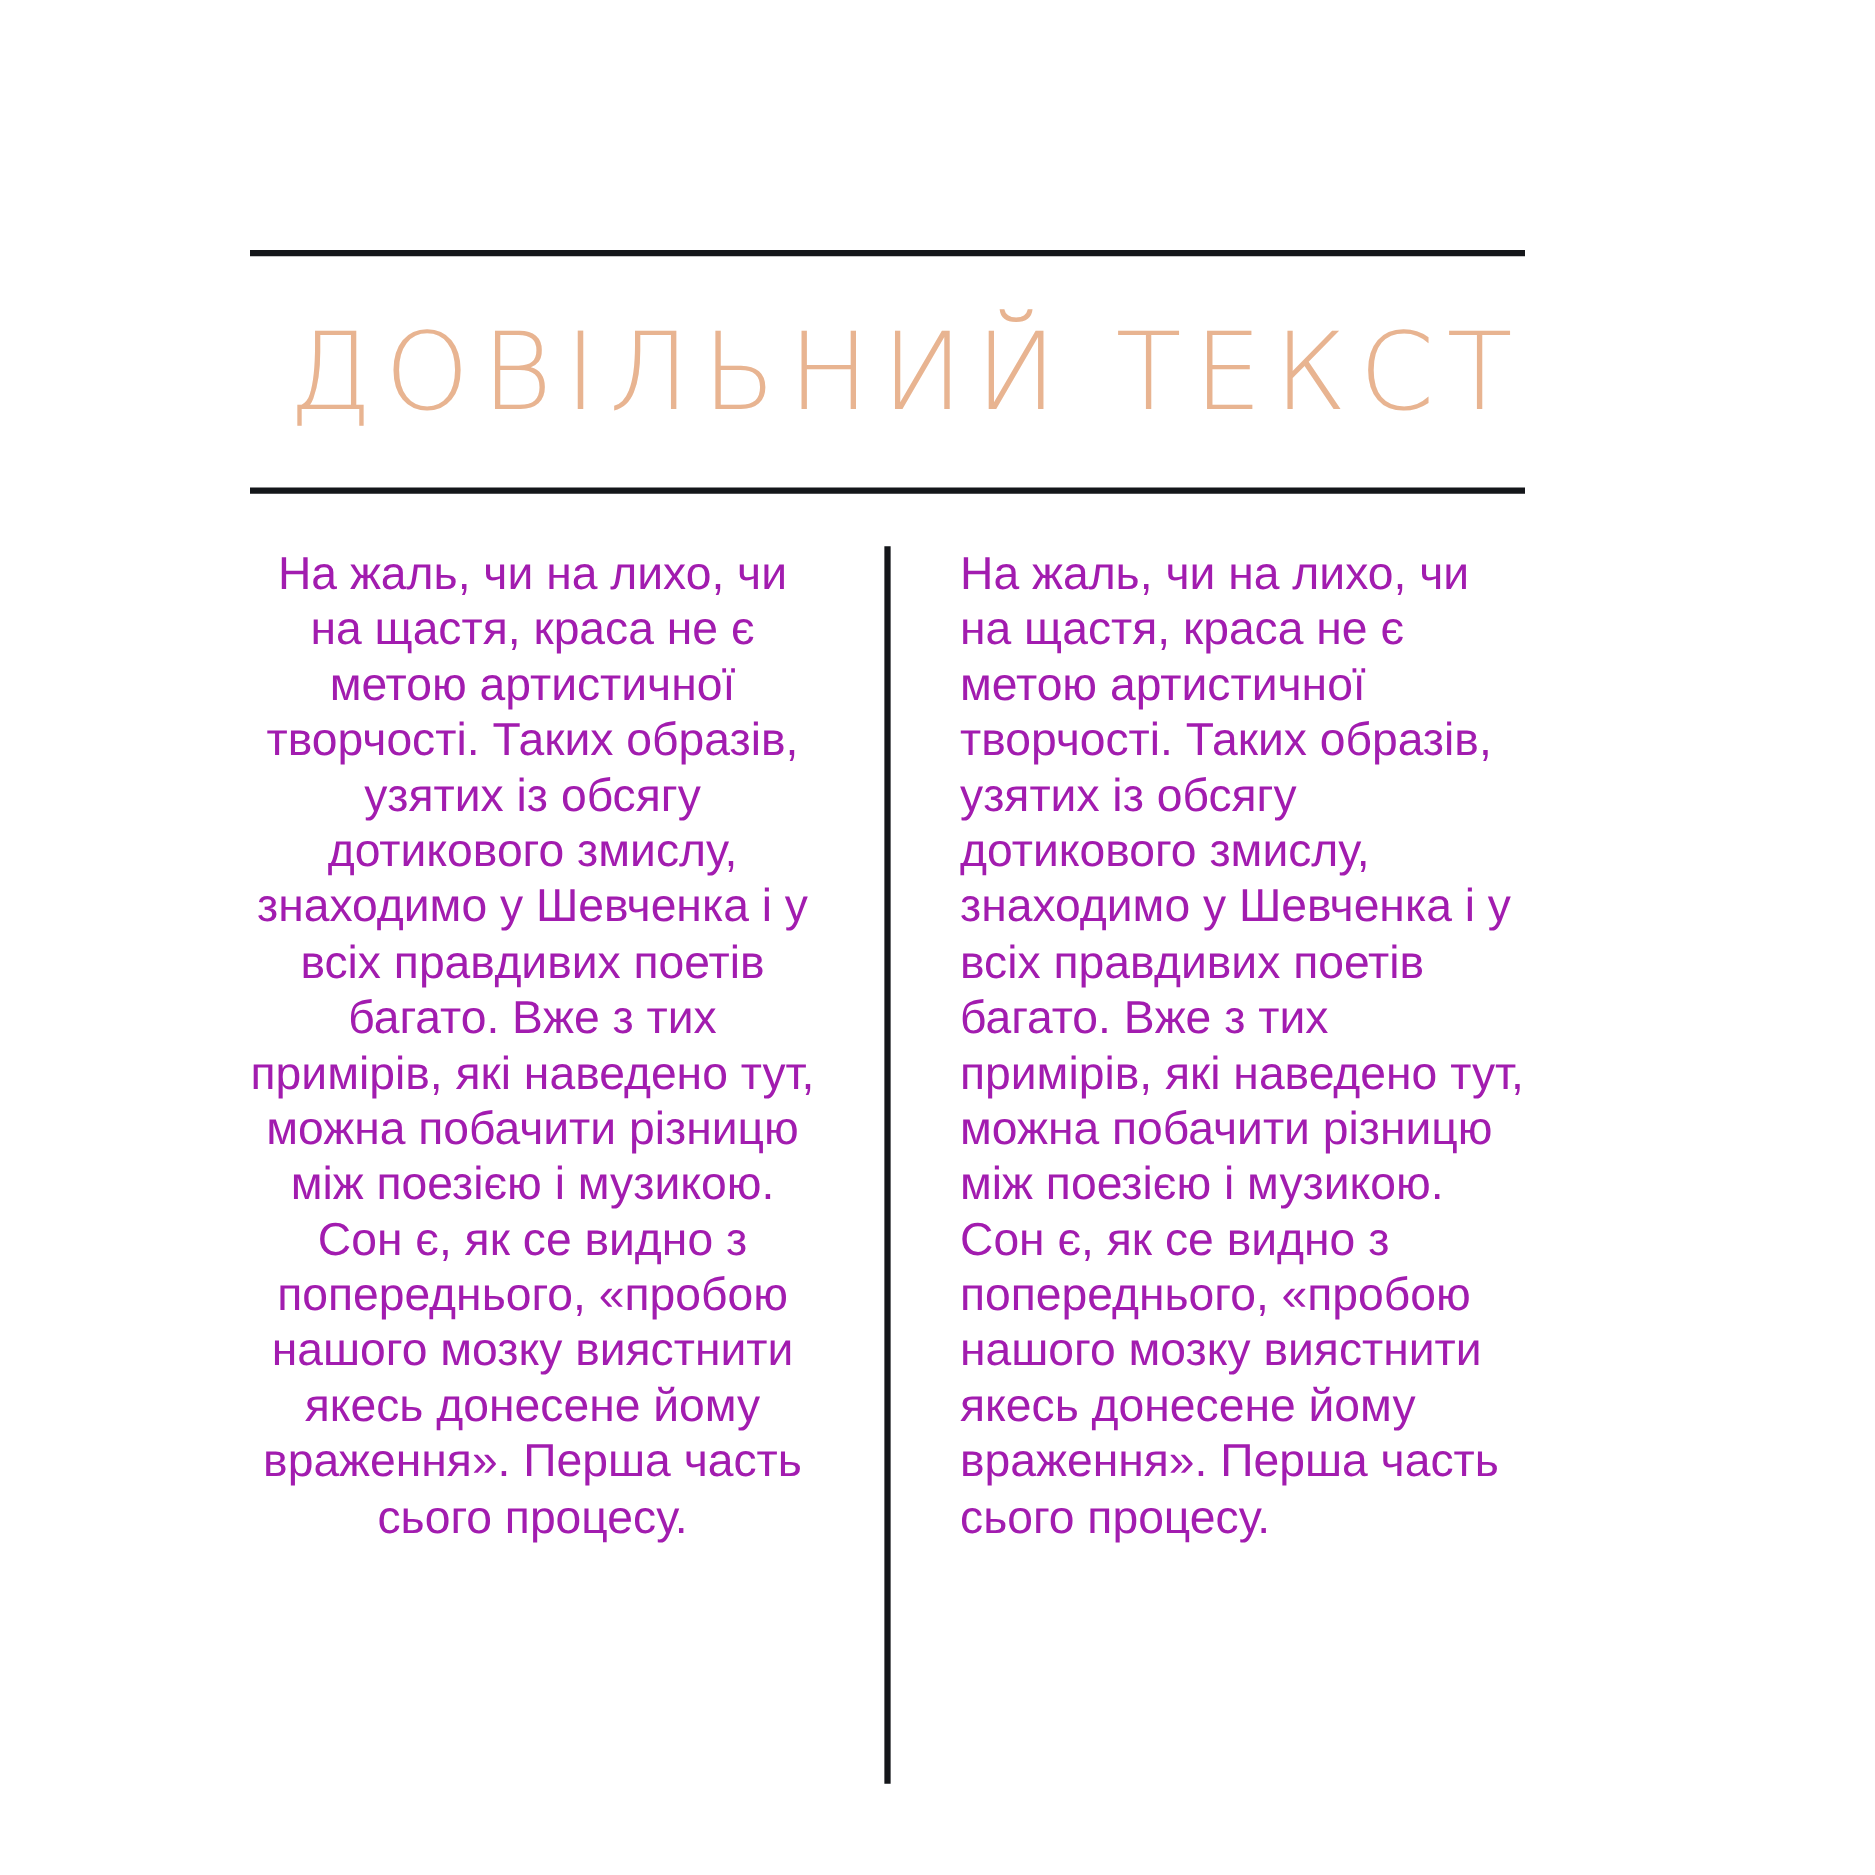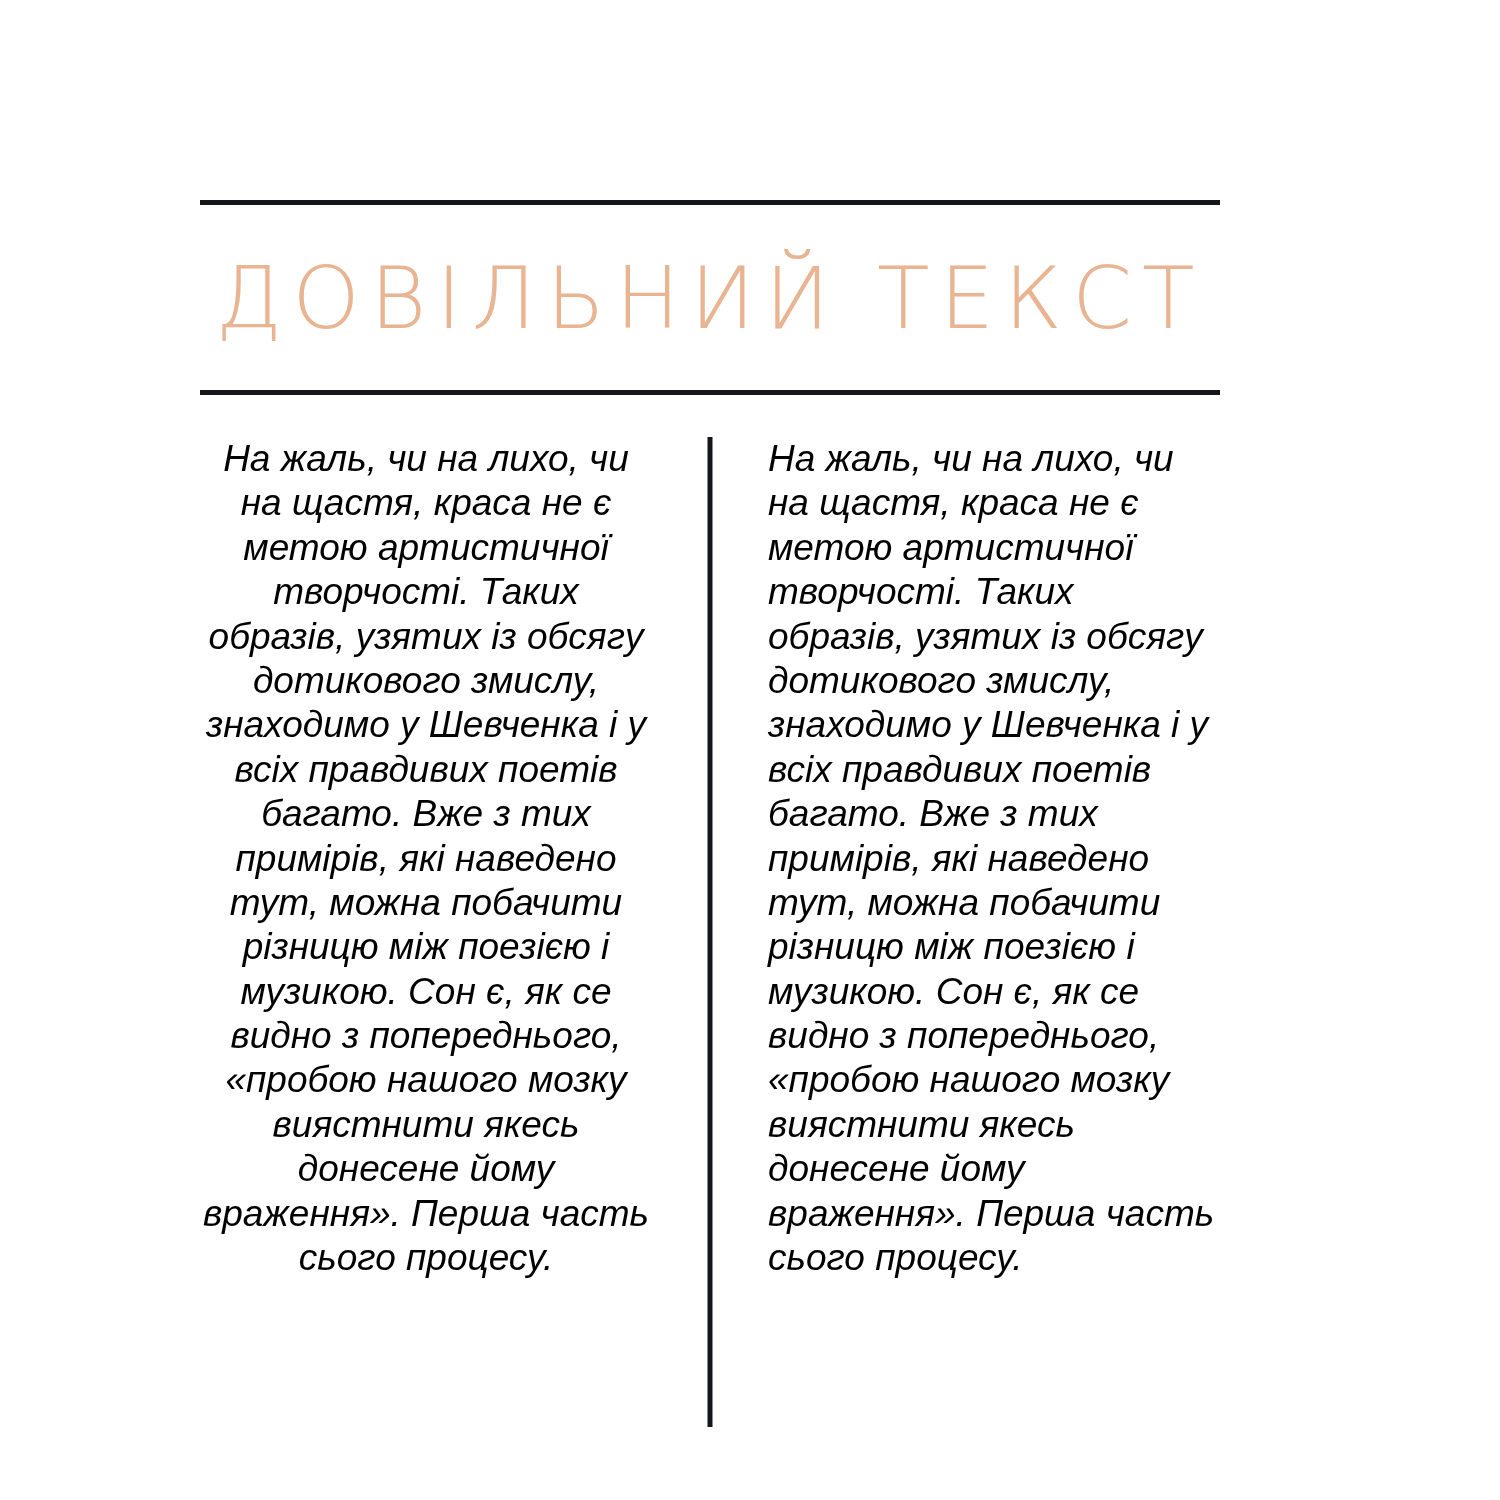--- a/index.html
+++ b/index.html
@@ -37,21 +37,21 @@
 
   .rule-bottom {
     width: 100%;
     height: 5px;
     background: #14161a;
   }
 
   .title-band {
     display: flex;
     align-items: center;
-    justify-content: center;
+    justify-content: flex-end;
     height: 185px;
   }
 
   .doc-title {
     font-family: "DejaVu Sans", sans-serif;
     font-weight: 300;
     font-size: 86px;
     letter-spacing: 10px;
     color: #e8b491;
     text-transform: uppercase;
@@ -64,22 +64,21 @@
     display: flex;
     margin-top: 42px;
     min-height: 990px;
   }
 
   .column {
     width: 50%;
     box-sizing: border-box;
     font-size: 37px;
     line-height: 1.20;
-    color: #000000;
-    font-style: italic;
+    color: #a21caf;
   }
 
   .column.left {
     text-align: center;
     padding-right: 58px;
   }
 
   .column.right {
     text-align: left;
     padding-left: 58px;

